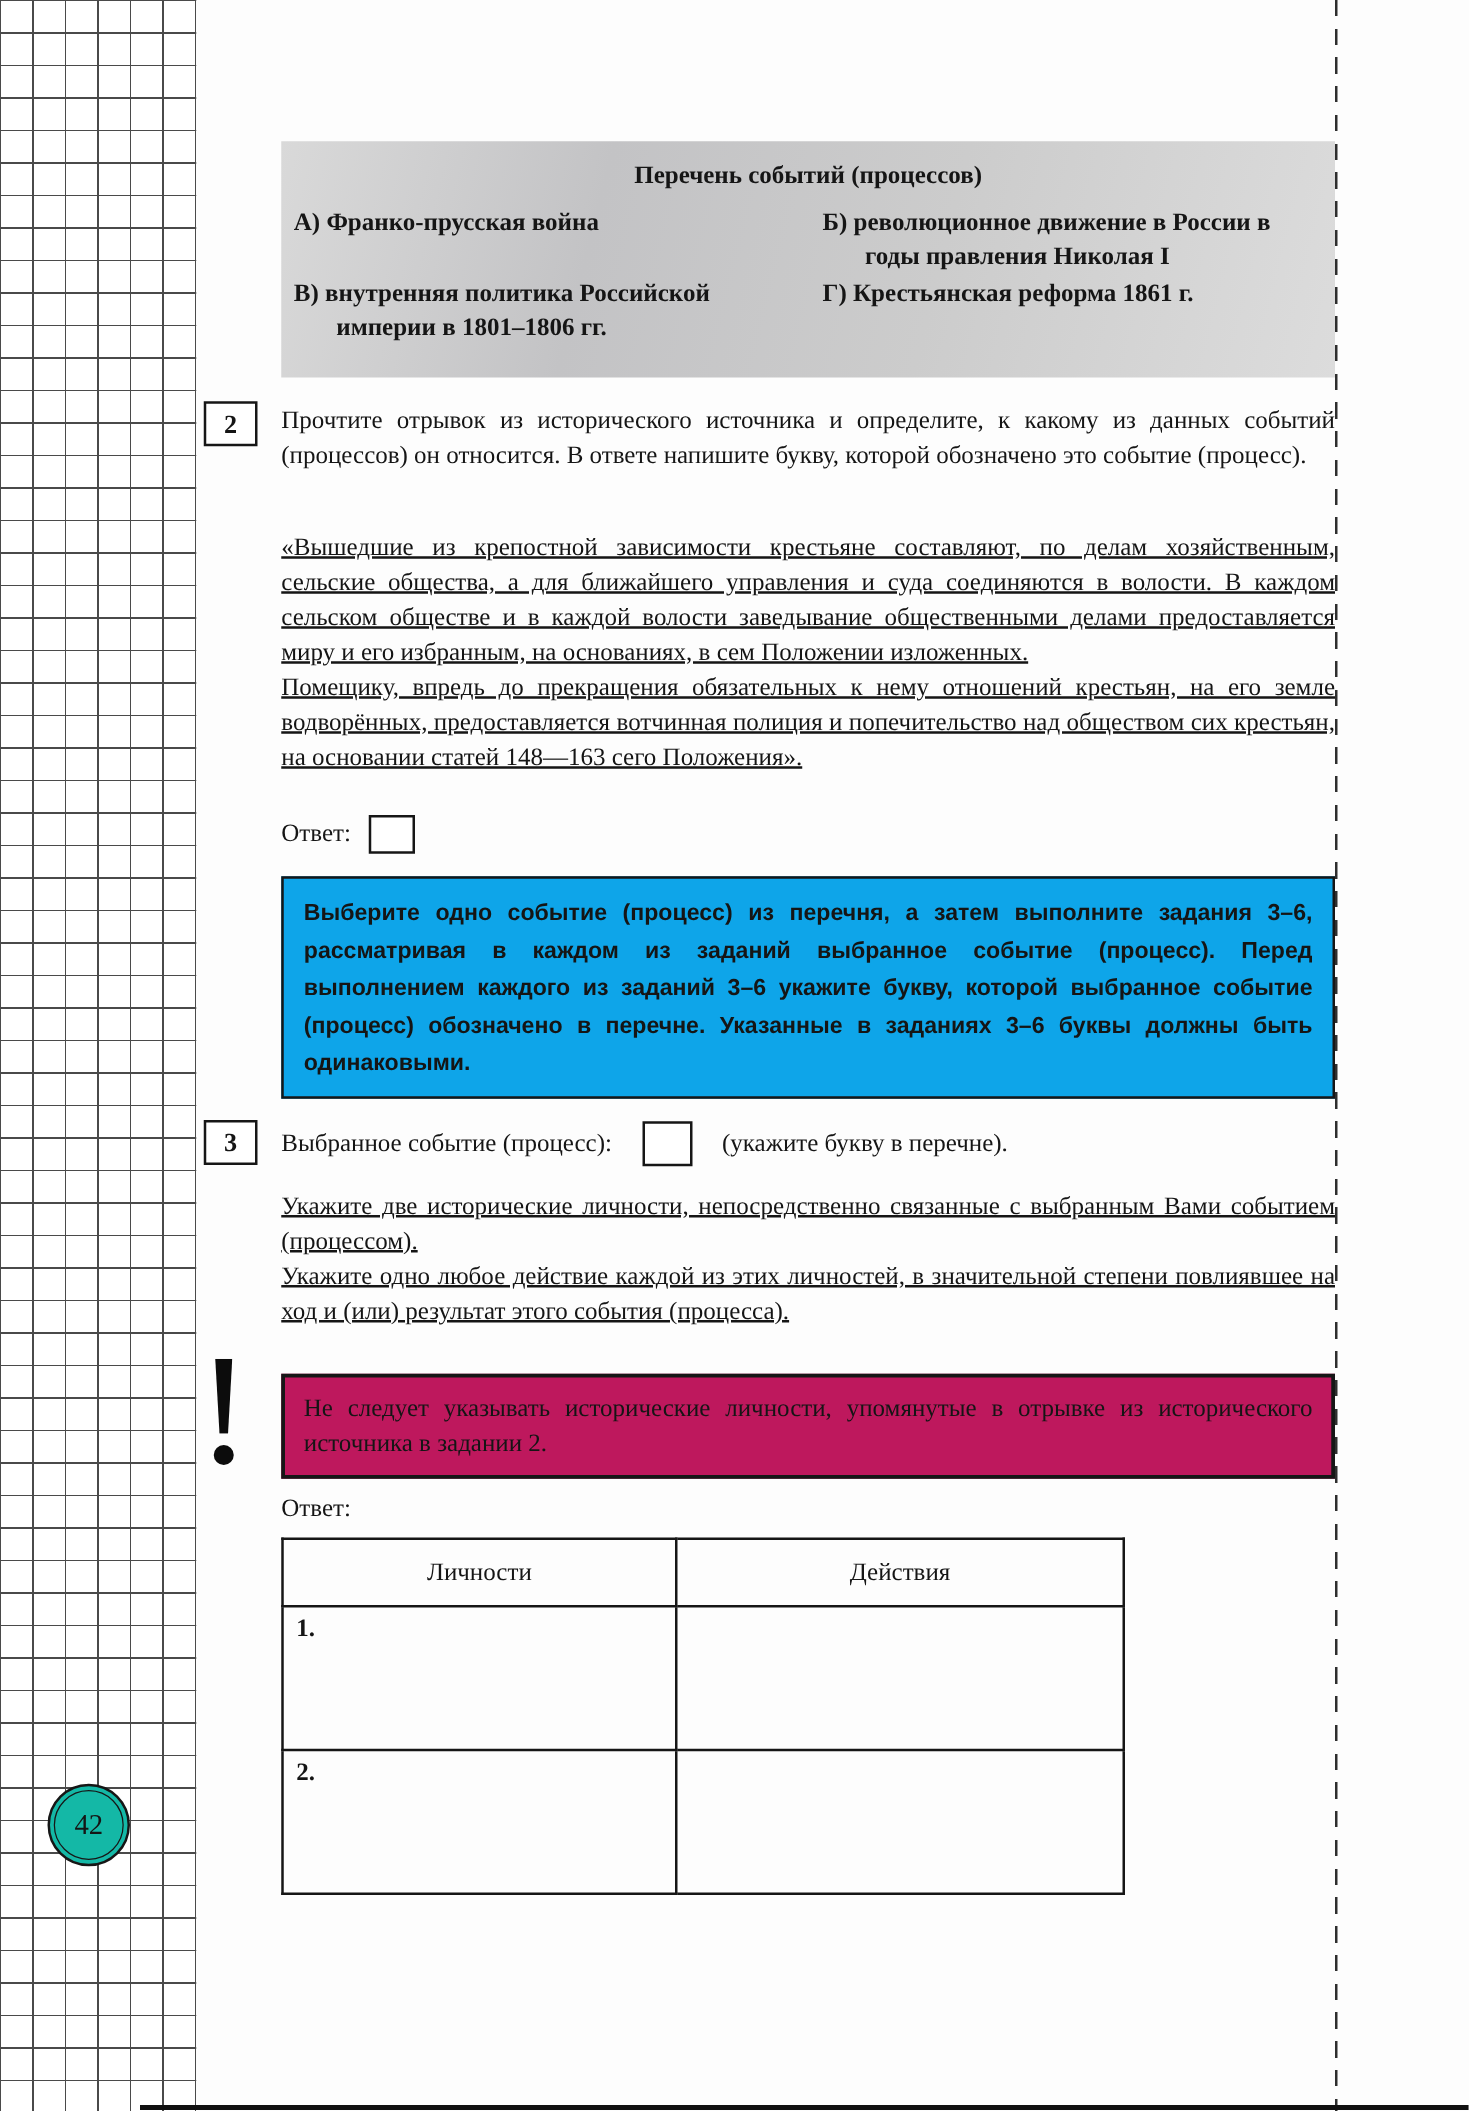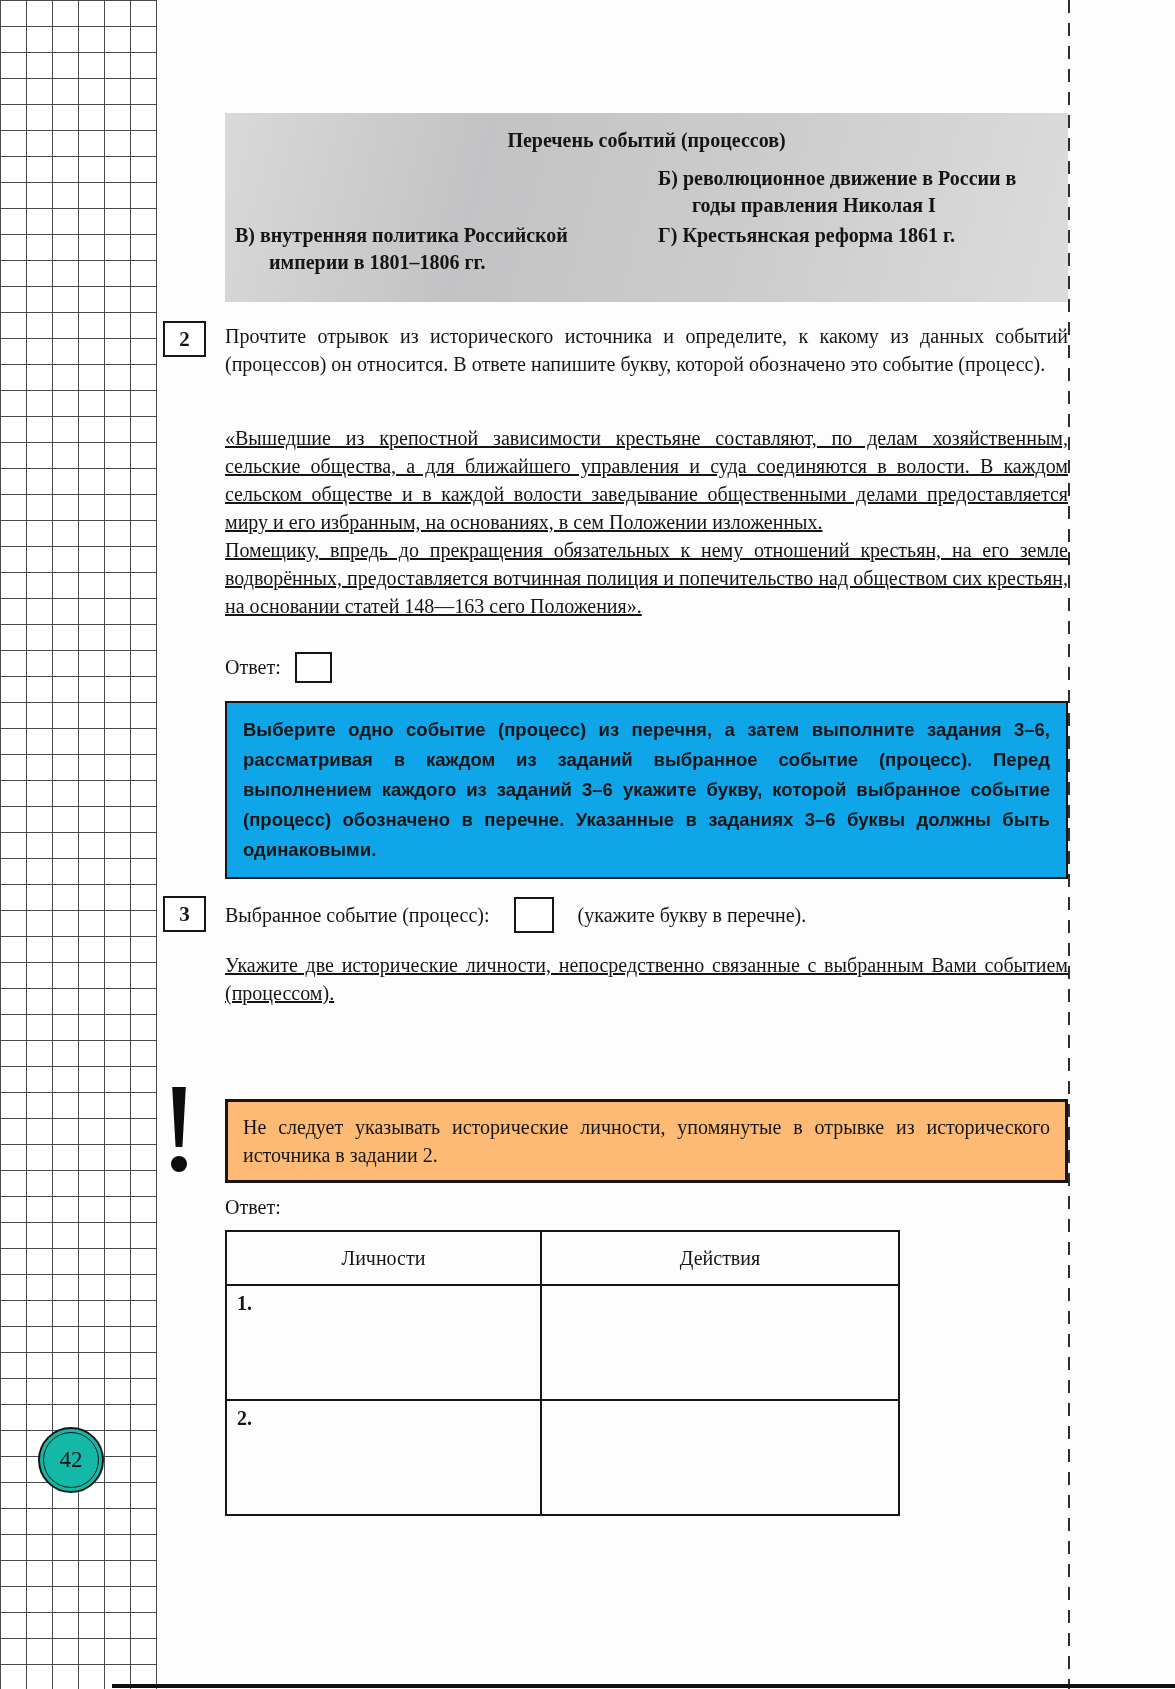--- a/index.html
+++ b/index.html
@@ -57,21 +57,21 @@
     font-family:"Liberation Sans",sans-serif;font-weight:bold;
     font-size:18.5px;line-height:30px;text-align:justify;
   }
 
   
   .select-row{top:897px;display:flex;align-items:center;gap:24px;font-size:20px;}
   .select-box{width:40px;height:36px;border:2.5px solid #161616;box-sizing:border-box;background:#fff;}
 
   
   .warning{
-    top:1099px;box-sizing:border-box;border:3px solid #161616;background:#fdba74;
+    top:1099px;box-sizing:border-box;border:3px solid #161616;background:#be185d;
     padding:11px 15px;font-size:20px;line-height:28px;text-align:justify;
   }
   .excl{position:absolute;left:168px;top:1087px;width:22px;}
   .excl-bar{width:17px;height:60px;margin:0 auto;background:#0c0c0c;
     clip-path:polygon(10% 0,90% 0,70% 100%,30% 100%);}
   .excl-dot{width:16px;height:16px;margin:9px auto 0;background:#0c0c0c;border-radius:50%;}
 
   
   .table-wrap{top:1230px;}
   table{border-collapse:collapse;width:675px;table-layout:fixed;}
@@ -92,20 +92,24 @@
 </head>
 <body>
 
 <div class="grid-strip"></div>
 <div class="dashed-edge"></div>
 <div class="bottom-line"></div>
 
 <div class="block events">
   <div class="events-title">Перечень событий (процессов)</div>
   <div class="evt-grid">
+    <div class="evt" style="grid-area:1/1">
+      <span>А)</span>
+      <span>Франко-прусская война</span>
+    </div>
     <div class="evt" style="grid-area:1/2">
       <span>Б)</span>
       <span>революционное движение в России в годы правления Николая I</span>
     </div>
     <div class="evt" style="grid-area:2/1">
       <span>В)</span>
       <span>внутренняя политика Российской империи в 1801–1806 гг.</span>
     </div>
     <div class="evt" style="grid-area:2/2">
       <span>Г)</span>
@@ -131,20 +135,21 @@
 
 <div class="qnum" style="top:896px">3</div>
 <div class="block select-row">
   <span>Выбранное событие (процесс):</span>
   <span class="select-box"></span>
   <span>(укажите букву в перечне).</span>
 </div>
 
 <div class="block para" style="top:951px">
   <p>Укажите две исторические личности, непосредственно связанные с выбранным Вами событием (процессом).</p>
+  <p>Укажите одно любое действие каждой из этих личностей, в значительной степени повлиявшее на ход и (или) результат этого события (процесса).</p>
 </div>
 
 <div class="excl">
   <div class="excl-bar"></div>
   <div class="excl-dot"></div>
 </div>
 <div class="block warning">Не следует указывать исторические личности, упомянутые в отрывке из исторического источника в задании 2.</div>
 
 <div class="block para" style="top:1193px">Ответ:</div>
 

